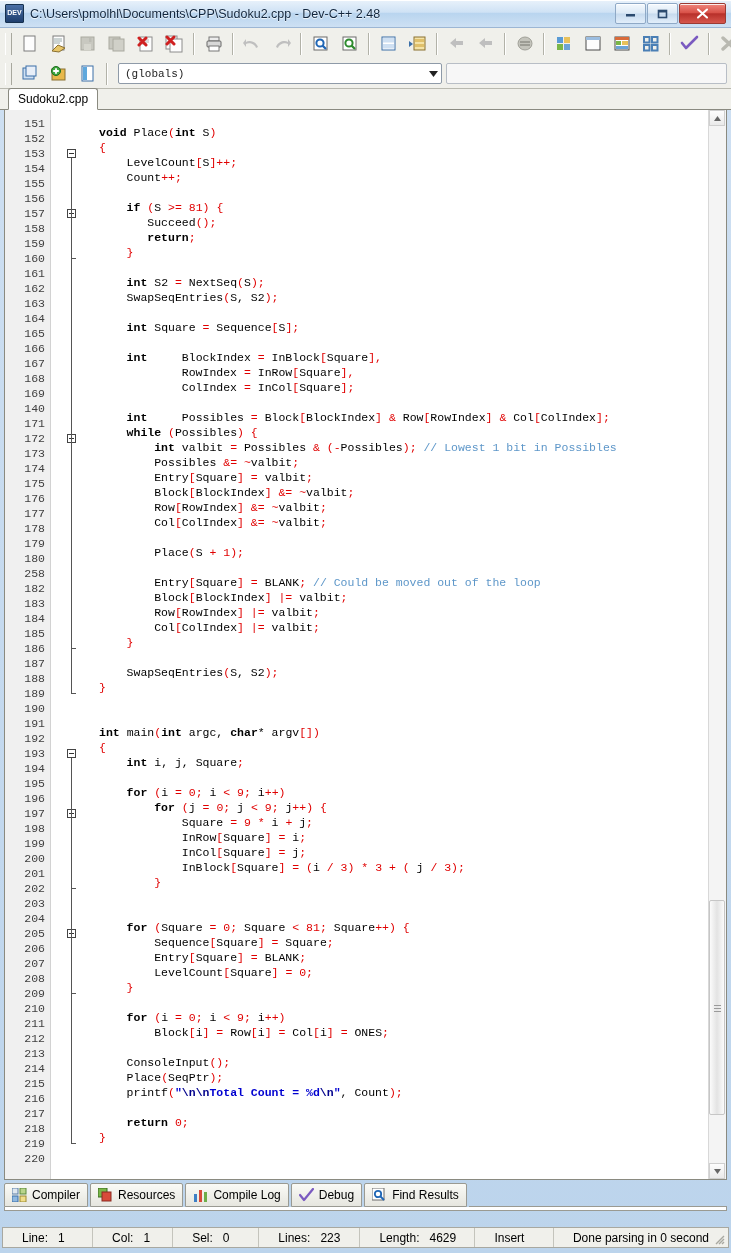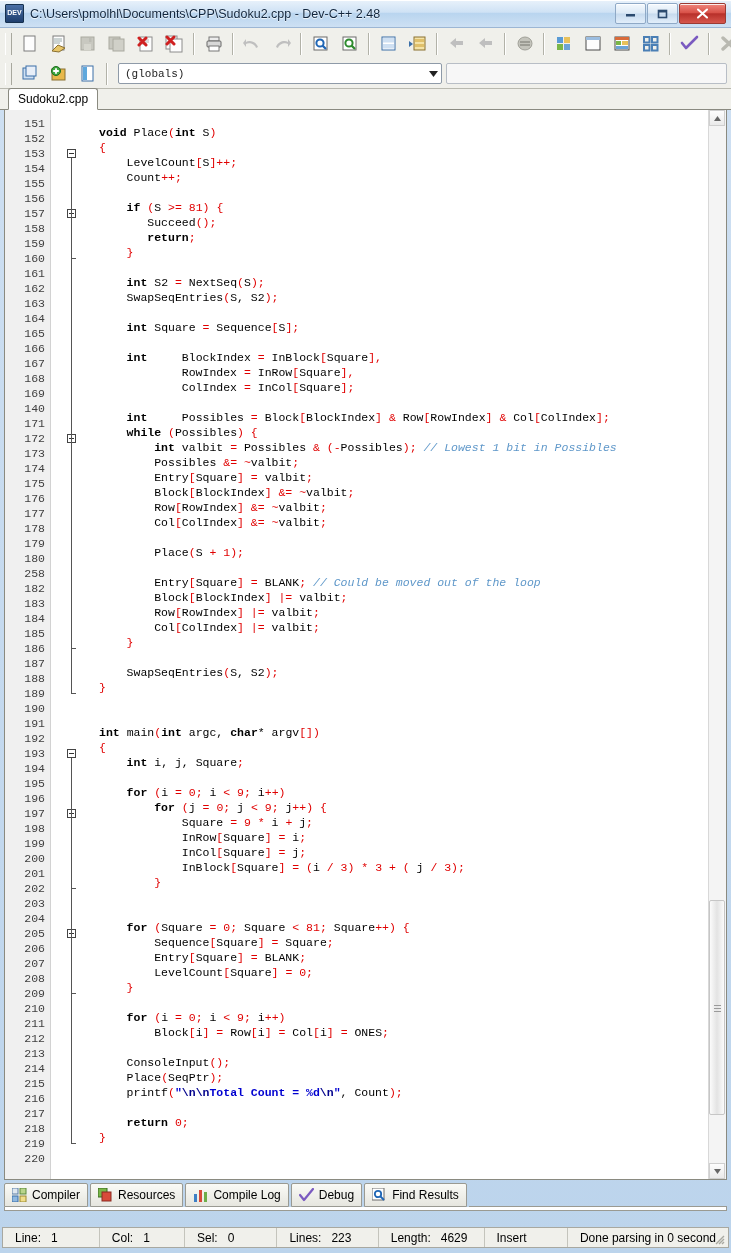--- a/index.html
+++ b/index.html
@@ -151,21 +151,21 @@
     font-family:"Liberation Mono","DejaVu Sans Mono",monospace;
     font-size:11.5px;line-height:15px;color:#000;white-space:pre;
     overflow:hidden;position:relative;
   }
   .code .ln{height:15px;line-height:15px;}
   .kw{color:#000;font-weight:bold;}
   .pn{color:#e00000;}
   .num{color:#e00000;}
   .str{color:#0000d0;font-weight:bold;}
   .esc{color:#00008b;font-weight:bold;}
-  .cm{color:#5e97c9;font-style:italic;}
+  .cm{color:#5e97c9;}
   .id{color:#000;}
   
   .vscroll{
     width:17px;flex:none;background:#f4f4f4;border-left:1px solid #d8d8d8;
     position:relative;
   }
   .sb-btn{
     position:absolute;left:0;width:16px;height:16px;
     background:linear-gradient(to bottom,#fdfdfd,#eaeaea);
     border:1px solid #cfcfcf;box-sizing:border-box;
@@ -195,21 +195,21 @@
     height:3px;margin:0 4px;border:1px solid #9a9a92;border-top:none;background:#fff;
   }
   
   .statusbar{
     position:absolute;left:2px;right:2px;bottom:5px;height:21px;
     background:#f0f0eb;border:1px solid #a8a8a0;
     display:flex;align-items:center;box-sizing:border-box;
     font-size:12px;color:#000;
   }
   .sb-cell{
-    height:19px;display:flex;align-items:center;padding:0 12px;
+    height:19px;display:flex;align-items:center;padding:0 19px;
     border-right:1px solid #c4c4bc;white-space:nowrap;box-sizing:border-box;
   }
   .sb-cell .lbl{margin-right:10px;}
   .sb-cell.last{border-right:none;flex:1;}
   .resize-grip{
     position:absolute;right:3px;bottom:2px;width:12px;height:12px;
   }
 </style>
 </head>
 <body>

